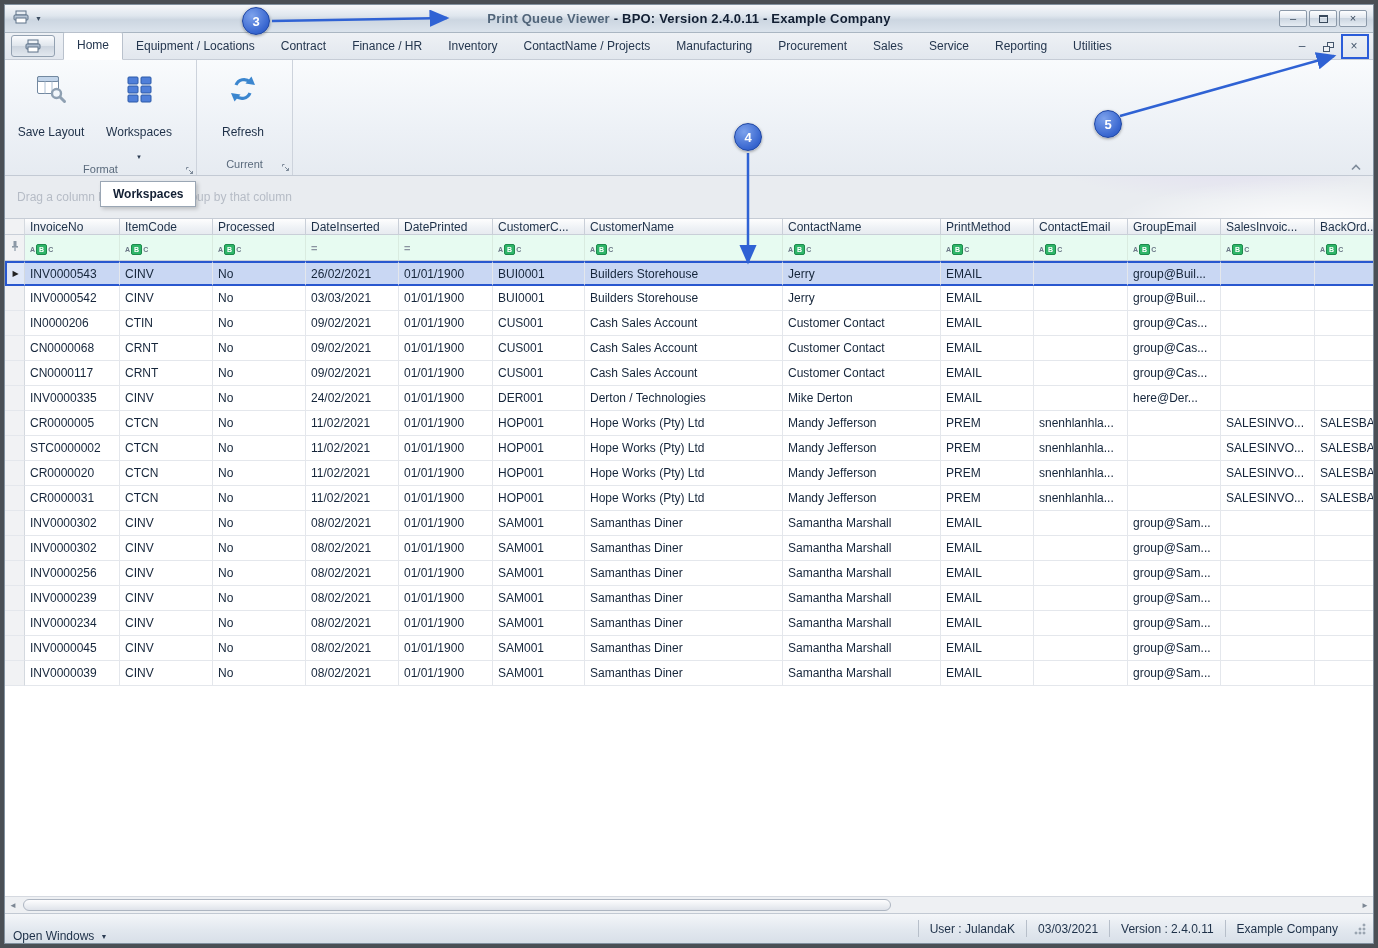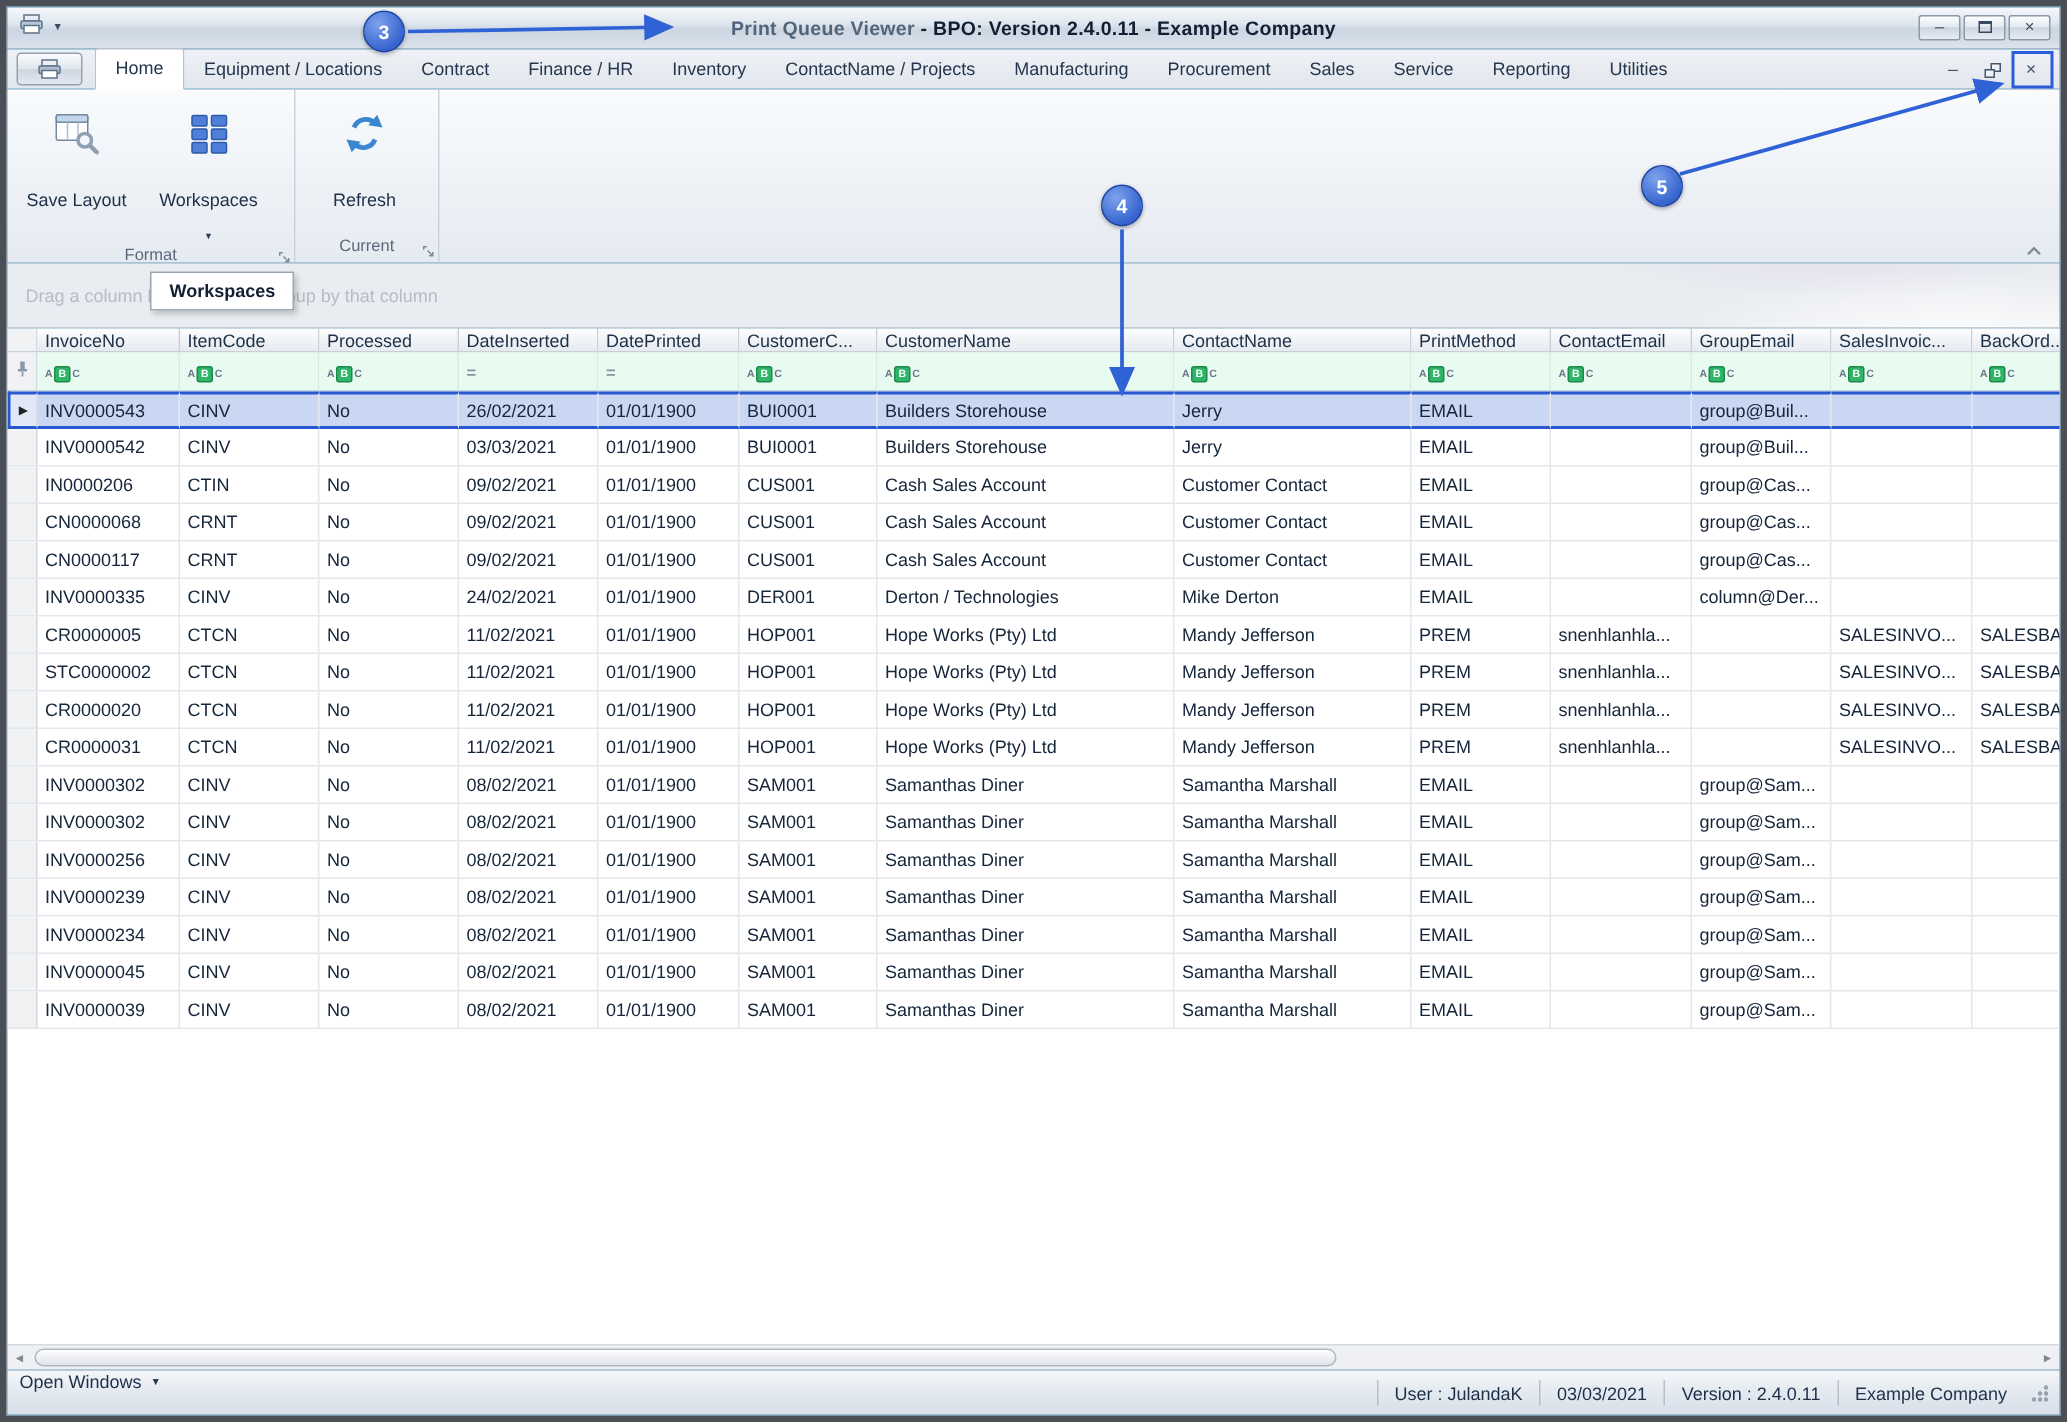--- a/index.html
+++ b/index.html
@@ -1,19 +1,19 @@
 <!DOCTYPE html>
 <html><head>
 <meta charset="utf-8">
 <style>
 *{box-sizing:border-box;margin:0;padding:0}
 html,body{width:1378px;height:948px;overflow:hidden}
 body{font-family:"Liberation Sans",sans-serif;background:#4a4f55}
 #page{position:relative;width:1378px;height:948px;background:#4a4f55}
-#win{position:absolute;left:4px;top:4px;width:1370px;height:940px;border:1px solid #82919f;display:flex;flex-direction:column;background:#0ea5e9}
+#win{position:absolute;left:4px;top:4px;width:1370px;height:940px;border:1px solid #82919f;display:flex;flex-direction:column;background:#5eead4}
 
 
 .titlebar{height:28px;display:flex;align-items:center;justify-content:space-between;background:linear-gradient(#f6f8fb,#dfe6ee 40%,#ccd6e1 55%,#dbe3ec);border-bottom:1px solid #aab6c2;position:relative;flex:0 0 auto}
 .qat{display:flex;align-items:center;gap:6px;padding-left:8px;z-index:2}
 .qcaret{font-size:7px;color:#3c4d61}
 .title{position:absolute;left:0;right:0;text-align:center;font-size:13px;font-weight:bold;letter-spacing:.2px}
 .title .pfx{color:#51657a}
 .title .sfx{color:#121f33}
 .winbtns{display:flex;gap:2px;padding-right:6px;z-index:2}
 .wbtn{width:28px;height:17px;border:1px solid #8b99a9;border-radius:2px;background:linear-gradient(#fdfeff,#e3e9f0 45%,#ccd6e1 50%,#e6ecf3);font-size:11px;line-height:14px;text-align:center;color:#39495c;cursor:default}
@@ -67,21 +67,21 @@
 .abc b{font-size:7px;color:#fff;background:#2eb568;border:1px solid #1d8a4c;border-radius:2px;padding:1px 2px;font-weight:bold}
 .eq{font-size:11px;color:#8a93a0;font-weight:bold}
 
 
 .hscroll{height:17px;background:#eef0f3;border-top:1px solid #d5d9e0;display:flex;align-items:center;flex:0 0 auto}
 .sarrow{width:16px;text-align:center;font-size:8px;color:#7c8794;cursor:default}
 .strack{flex:1;position:relative;height:100%}
 .sthumb{position:absolute;left:2px;top:2px;height:12px;width:868px;background:linear-gradient(#fdfdfe,#dfe3ea);border:1px solid #aeb6c2;border-radius:7px}
 
 
-.status{height:30px;background:linear-gradient(#f4f6f9,#e2e8ef 55%,#d8dfe8);border-top:1px solid #c2c9d3;display:flex;align-items:flex-start;font-size:12px;color:#1d3048;padding:0 4px 0 8px;flex:0 0 auto}
+.status{height:30px;background:linear-gradient(#f4f6f9,#e2e8ef 55%,#d8dfe8);border-top:1px solid #c2c9d3;display:flex;align-items:flex-end;font-size:12px;color:#1d3048;padding:0 4px 0 8px;flex:0 0 auto}
 .status .left{display:flex;align-items:center;gap:6px}
 .status .right{margin-left:auto;display:flex;align-items:center;height:100%}
 .sitem{padding:0 11px;display:flex;align-items:center;height:100%;white-space:nowrap}
 .sdiv{width:1px;height:62%;background:#b7bfca}
 .owcaret{font-size:7px;color:#2a3b52}
 .grip{width:14px;height:14px;margin:0 2px 0 4px;
  background:radial-gradient(circle at 3px 11px,#9aa5b1 1.3px,transparent 1.7px),
  radial-gradient(circle at 7px 11px,#9aa5b1 1.3px,transparent 1.7px),
  radial-gradient(circle at 11px 11px,#9aa5b1 1.3px,transparent 1.7px),
  radial-gradient(circle at 7px 7px,#9aa5b1 1.3px,transparent 1.7px),
@@ -410,21 +410,21 @@
               <td>INV0000335</td>
               <td>CINV</td>
               <td>No</td>
               <td>24/02/2021</td>
               <td>01/01/1900</td>
               <td>DER001</td>
               <td>Derton / Technologies</td>
               <td>Mike Derton</td>
               <td>EMAIL</td>
               <td></td>
-              <td>column@Der...</td>
+              <td>here@Der...</td>
               <td></td>
               <td></td>
             </tr>
             <tr>
               <td class="ind"></td>
               <td>CR0000005</td>
               <td>CTCN</td>
               <td>No</td>
               <td>11/02/2021</td>
               <td>01/01/1900</td>

